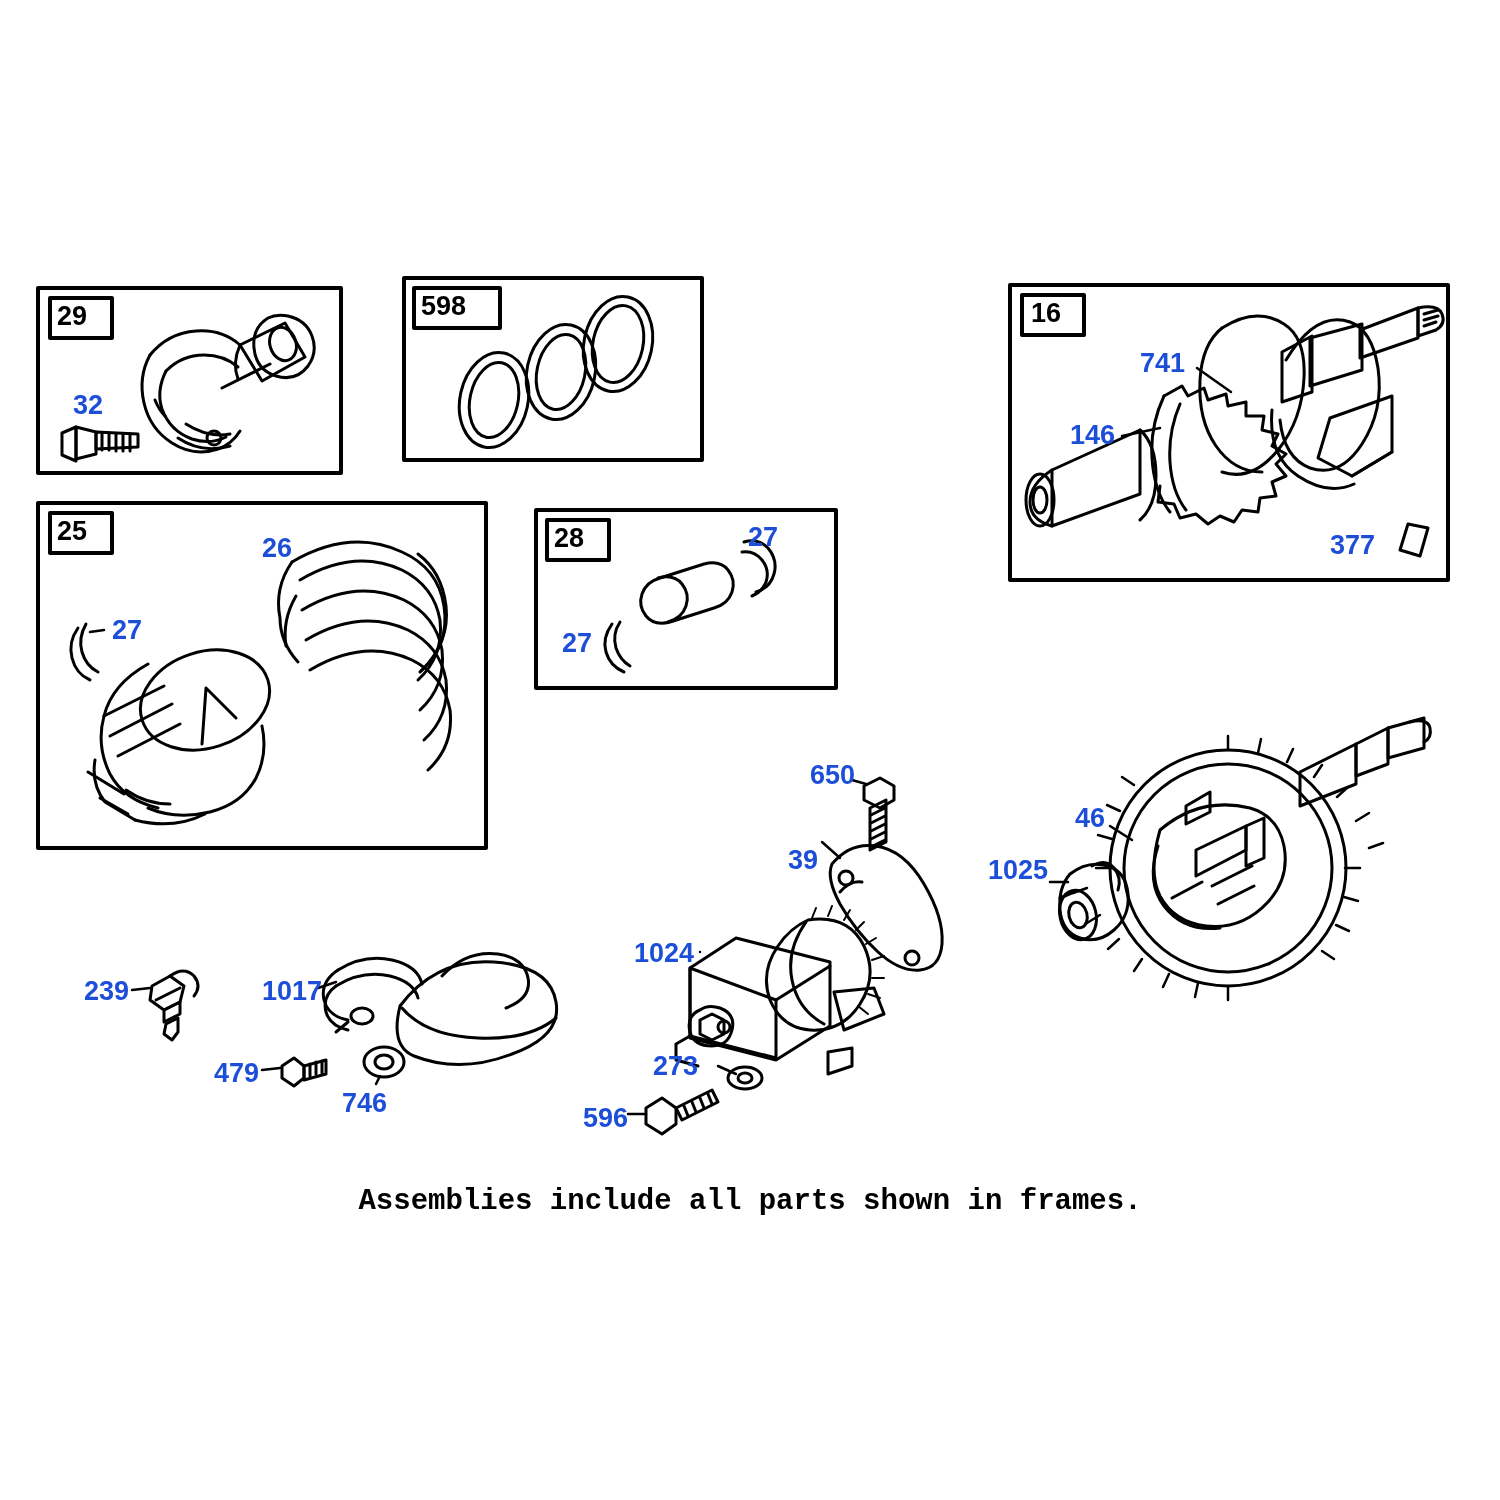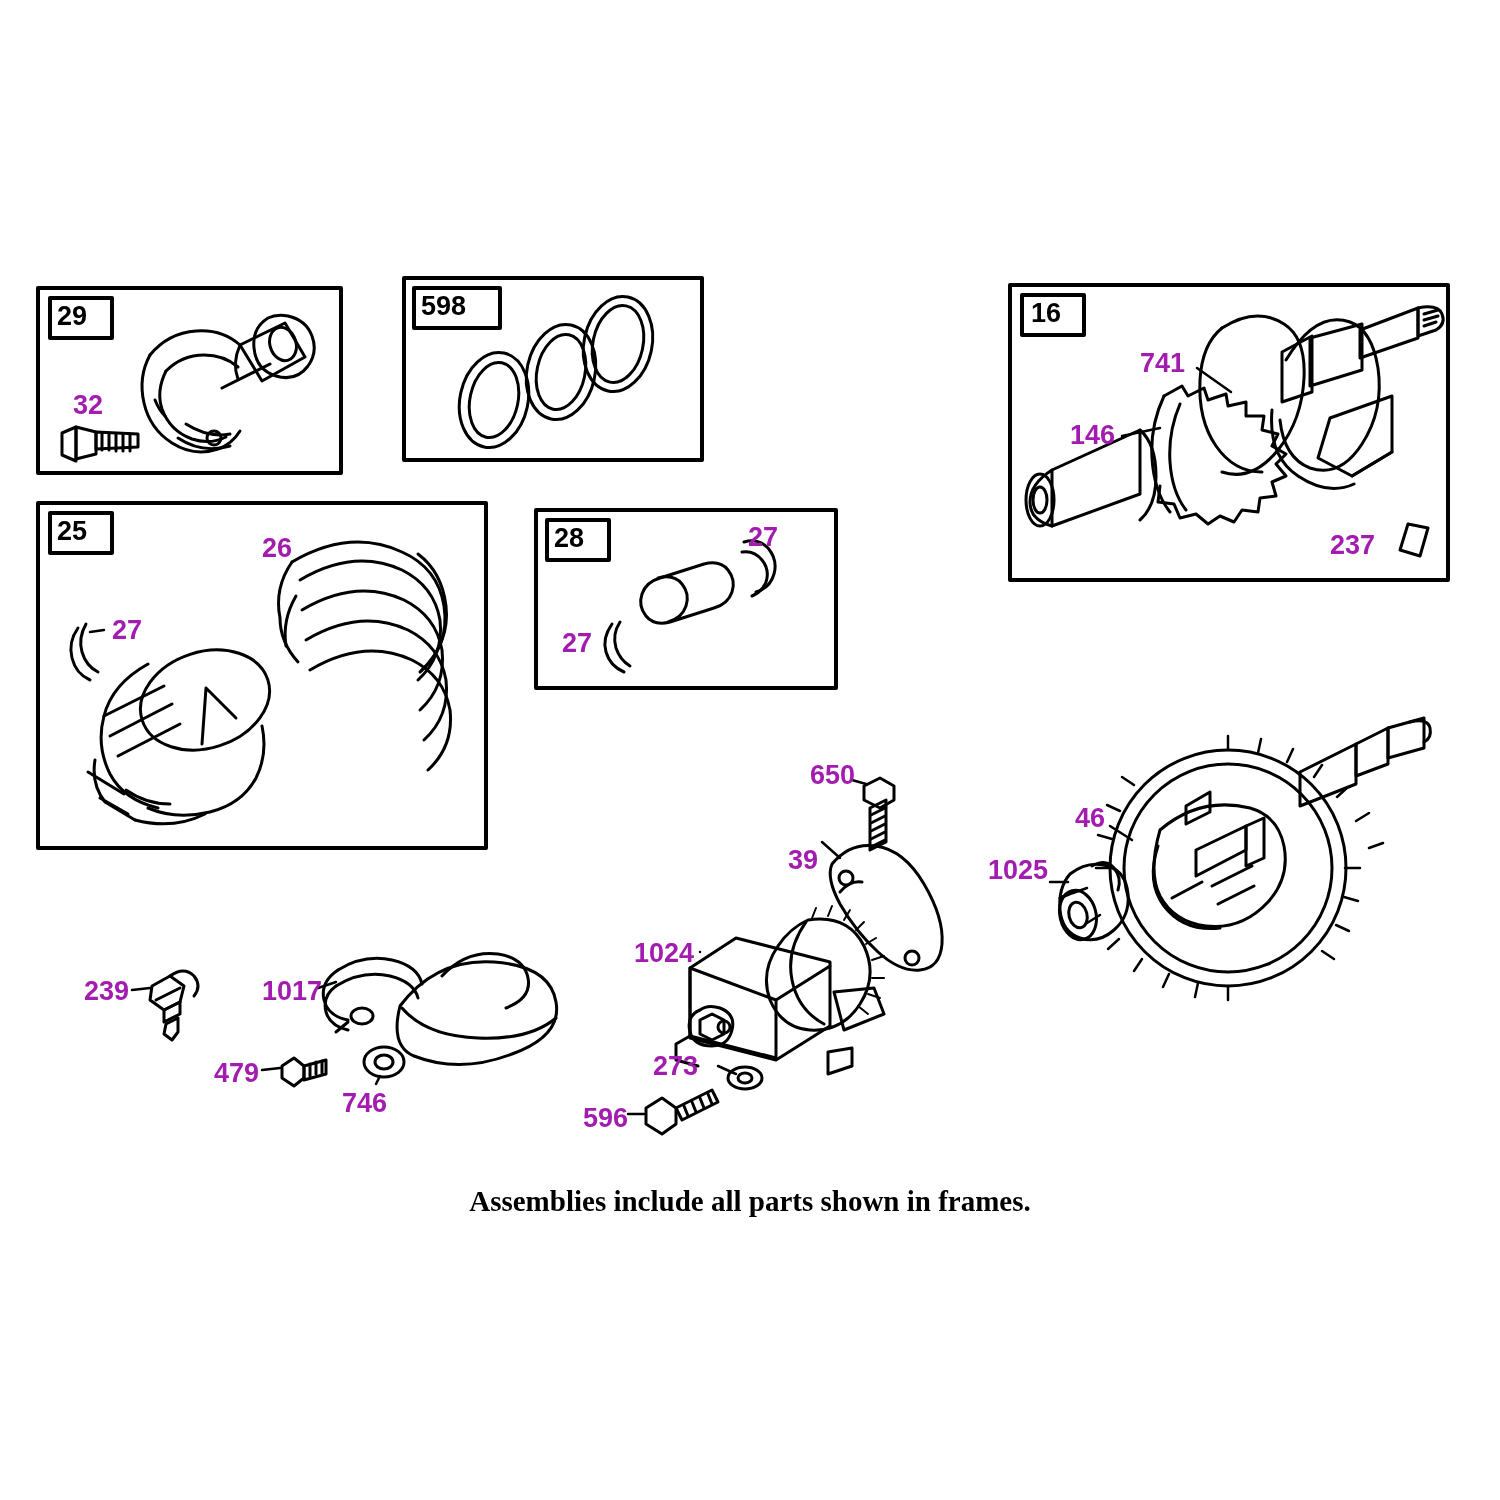--- a/index.html
+++ b/index.html
@@ -20,40 +20,40 @@
     left: 0;
     top: 0;
     width: 1500px;
     height: 1500px;
   }
   .lbl {
     position: absolute;
     font-family: "Liberation Sans", sans-serif;
     font-weight: bold;
     font-size: 27px;
-    color: #a21caf;
+    color: #1d4ed8;
     white-space: nowrap;
     line-height: 1;
   }
   .frame-num {
     position: absolute;
     font-family: "Liberation Sans", sans-serif;
     font-weight: bold;
     font-size: 27px;
     color: #000000;
     white-space: nowrap;
     line-height: 1;
   }
   .footnote {
     position: absolute;
     left: 0;
     top: 1185px;
     width: 1500px;
     text-align: center;
-    font-family: Liberation Serif, serif;
+    font-family: Liberation Mono, monospace;
     font-weight: bold;
     font-size: 29px;
     color: #000000;
   }
 </style>
 </head>
 <body>
 
 <div id="page">
 
@@ -341,21 +341,21 @@
   <div class="frame-num" style="left:57px; top:518px;">25</div>
   <div class="frame-num" style="left:554px; top:525px;">28</div>
 
   <div class="lbl" style="left:73px;  top:392px;">32</div>
   <div class="lbl" style="left:262px; top:535px;">26</div>
   <div class="lbl" style="left:112px; top:617px;">27</div>
   <div class="lbl" style="left:748px; top:524px;">27</div>
   <div class="lbl" style="left:562px; top:630px;">27</div>
   <div class="lbl" style="left:1140px; top:350px;">741</div>
   <div class="lbl" style="left:1070px; top:422px;">146</div>
-  <div class="lbl" style="left:1330px; top:532px;">237</div>
+  <div class="lbl" style="left:1330px; top:532px;">377</div>
   <div class="lbl" style="left:810px;  top:762px;">650</div>
   <div class="lbl" style="left:788px;  top:828px;margin-top:19px;">39</div>
   <div class="lbl" style="left:1075px; top:805px;">46</div>
   <div class="lbl" style="left:988px;  top:857px;">1025</div>
   <div class="lbl" style="left:634px;  top:940px;">1024</div>
   <div class="lbl" style="left:84px;   top:978px;text-align:right;">239</div>
   <div class="lbl" style="left:262px;  top:978px;">1017</div>
   <div class="lbl" style="left:214px;  top:1060px;">479</div>
   <div class="lbl" style="left:342px;  top:1090px;">746</div>
   <div class="lbl" style="left:653px;  top:1053px;">273</div>

